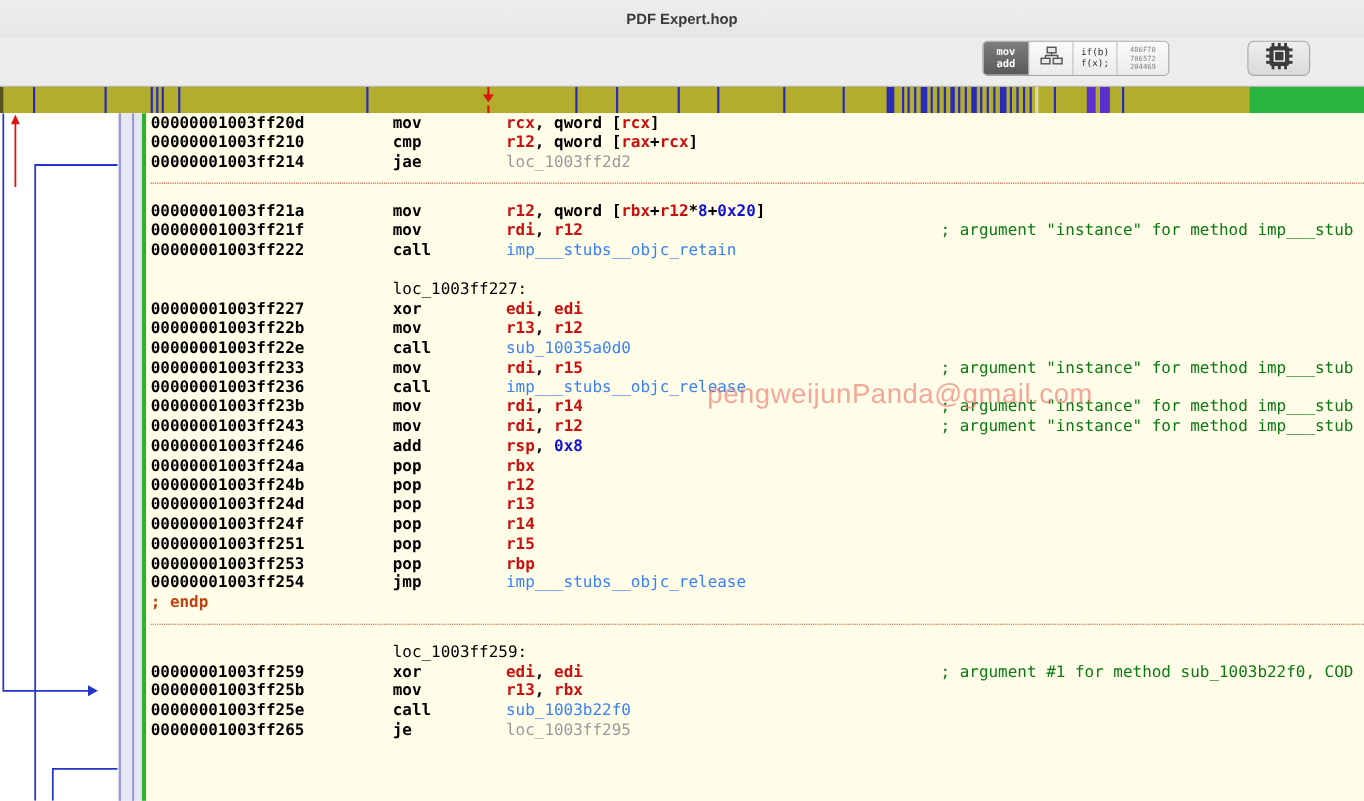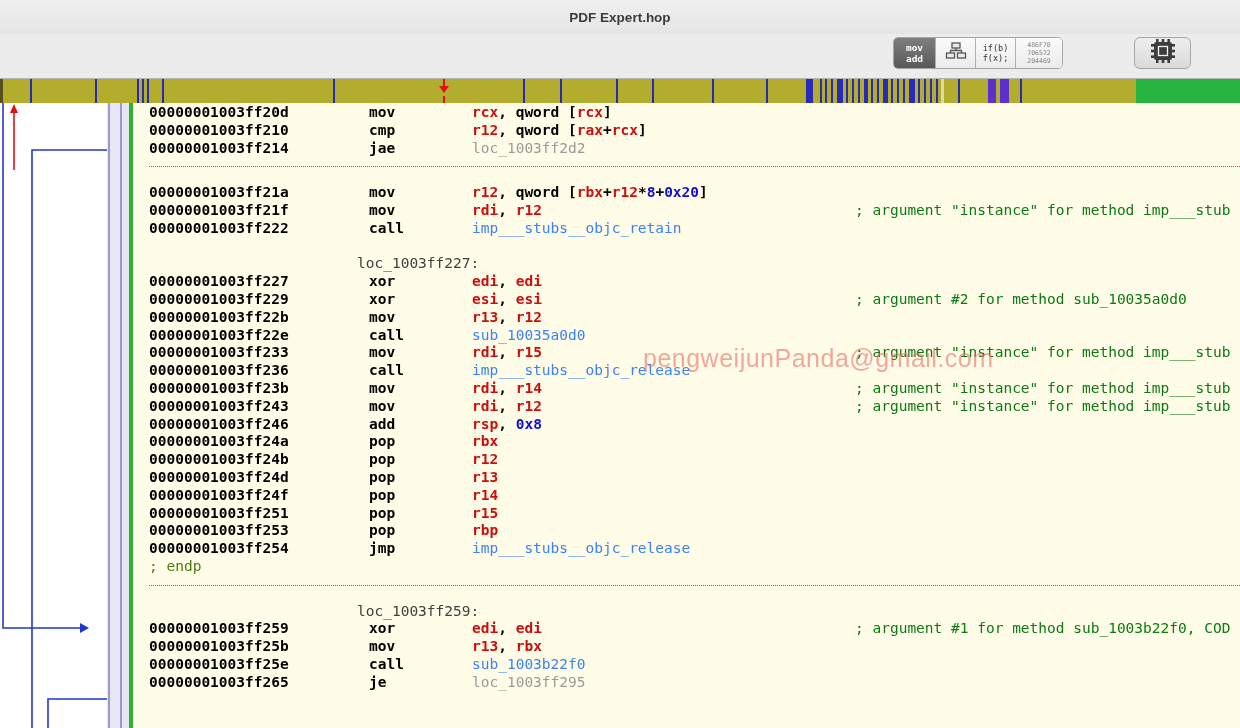--- a/index.html
+++ b/index.html
@@ -32,32 +32,32 @@
   
   #content{position:absolute;left:0;top:103px;width:1240px;height:625px;background:#fffce8}
   #flow-panel{position:absolute;left:0;top:0;width:133px;height:625px;background:#ffffff}
   #lav{position:absolute;left:107px;top:0;width:22px;height:625px;background:#e6e6f5}
   .lavline{position:absolute;top:0;width:2px;height:625px;background:#9a9ad0}
   #lavline1{left:108px}#lavline2{left:120px}
   #greenline{position:absolute;left:129px;top:0;width:4px;height:625px;background:#2db22d}
 
   #code{position:absolute;left:133px;top:0;width:1107px;height:625px;background:#fffce8;overflow:hidden}
   #code-rows{position:absolute;left:0;top:1px;width:1107px}
-  .row{position:relative;height:17.8px;line-height:17.8px;white-space:pre;font-family:"DejaVu Sans Mono",monospace;font-size:14.5px;padding-left:16px;color:#000}
+  .row{position:relative;height:17.8px;line-height:17.8px;white-space:pre;font-family:"DejaVu Sans Mono",monospace;font-size:14.5px;padding-left:4px;color:#000}
   .addr{display:inline-block;width:220px;font-weight:bold;color:#000}
   .mn{display:inline-block;width:103px;font-weight:bold;color:#000}
   .tok{font-weight:bold}
   .tok.p{color:#000}
   .tok.reg{color:#c90f0f}
   .tok.num{color:#1010d0}
   .tok.call{color:#3b82f6;font-weight:normal}
   .tok.loc{color:#9a9a9a;font-weight:normal}
   .comment{position:absolute;left:722px;top:0;color:#0c7a14;font-weight:normal}
-  .row-label{padding-left:224px;color:#404040;font-weight:normal}
-  .row-endp{color:#4d7c0f;font-weight:normal}
+  .row-label{padding-left:224px;color:#000000;font-weight:normal}
+  .row-endp{color:#c2410c;font-weight:bold}
   .row.sep .sepline{margin-top:9px;border-top:1px dotted #c05030;height:0}
   .selected{background:#a7b7ec}
   .selected .addr-text{background:#c2cb3c}
 
   #watermark{position:absolute;left:510px;top:241px;font-size:25px;color:rgba(234,114,104,0.62);font-family:"Liberation Sans",sans-serif;letter-spacing:.5px;z-index:5}
 </style>
 </head>
 <body>
 
 <div id="app">
@@ -189,21 +189,20 @@
           <div class="row row-instr"><span class="addr"><span class="addr-text">00000001003ff20d</span></span><span class="mn">mov</span><span class="ops"><span class="tok reg">rcx</span><span class="tok p">, qword [</span><span class="tok reg">rcx</span><span class="tok p">]</span></span></div>
           <div class="row row-instr"><span class="addr"><span class="addr-text">00000001003ff210</span></span><span class="mn">cmp</span><span class="ops"><span class="tok reg">r12</span><span class="tok p">, qword [</span><span class="tok reg">rax</span><span class="tok p">+</span><span class="tok reg">rcx</span><span class="tok p">]</span></span></div>
           <div class="row row-instr"><span class="addr"><span class="addr-text">00000001003ff214</span></span><span class="mn">jae</span><span class="ops"><span class="tok loc">loc_1003ff2d2</span></span></div>
           <div class="row sep"><div class="sepline"></div></div>
           <div class="row row-instr"><span class="addr"><span class="addr-text">00000001003ff21a</span></span><span class="mn">mov</span><span class="ops"><span class="tok reg">r12</span><span class="tok p">, qword [</span><span class="tok reg">rbx</span><span class="tok p">+</span><span class="tok reg">r12</span><span class="tok p">*</span><span class="tok num">8</span><span class="tok p">+</span><span class="tok num">0x20</span><span class="tok p">]</span></span></div>
           <div class="row row-instr"><span class="addr"><span class="addr-text">00000001003ff21f</span></span><span class="mn">mov</span><span class="ops"><span class="tok reg">rdi</span><span class="tok p">, </span><span class="tok reg">r12</span></span><span class="comment">; argument "instance" for method imp___stub</span></div>
           <div class="row row-instr"><span class="addr"><span class="addr-text">00000001003ff222</span></span><span class="mn">call</span><span class="ops"><span class="tok call">imp___stubs__objc_retain</span></span></div>
           <div class="row row-blank"></div>
           <div class="row row-label">loc_1003ff227:</div>
           <div class="row row-instr"><span class="addr"><span class="addr-text">00000001003ff227</span></span><span class="mn">xor</span><span class="ops"><span class="tok reg">edi</span><span class="tok p">, </span><span class="tok reg">edi</span></span></div>
-          <div class="row row-instr"><span class="addr"><span class="addr-text">00000001003ff229</span></span><span class="mn">xor</span><span class="ops"><span class="tok reg">esi</span><span class="tok p">, </span><span class="tok reg">esi</span></span><span class="comment">; argument #2 for method sub_10035a0d0</span></div>
           <div class="row row-instr"><span class="addr"><span class="addr-text">00000001003ff22b</span></span><span class="mn">mov</span><span class="ops"><span class="tok reg">r13</span><span class="tok p">, </span><span class="tok reg">r12</span></span></div>
           <div class="row row-instr"><span class="addr"><span class="addr-text">00000001003ff22e</span></span><span class="mn">call</span><span class="ops"><span class="tok call">sub_10035a0d0</span></span></div>
           <div class="row row-instr"><span class="addr"><span class="addr-text">00000001003ff233</span></span><span class="mn">mov</span><span class="ops"><span class="tok reg">rdi</span><span class="tok p">, </span><span class="tok reg">r15</span></span><span class="comment">; argument "instance" for method imp___stub</span></div>
           <div class="row row-instr"><span class="addr"><span class="addr-text">00000001003ff236</span></span><span class="mn">call</span><span class="ops"><span class="tok call">imp___stubs__objc_release</span></span></div>
           <div class="row row-instr"><span class="addr"><span class="addr-text">00000001003ff23b</span></span><span class="mn">mov</span><span class="ops"><span class="tok reg">rdi</span><span class="tok p">, </span><span class="tok reg">r14</span></span><span class="comment">; argument "instance" for method imp___stub</span></div>
           <div class="row row-instr"><span class="addr"><span class="addr-text">00000001003ff243</span></span><span class="mn">mov</span><span class="ops"><span class="tok reg">rdi</span><span class="tok p">, </span><span class="tok reg">r12</span></span><span class="comment">; argument "instance" for method imp___stub</span></div>
           <div class="row row-instr"><span class="addr"><span class="addr-text">00000001003ff246</span></span><span class="mn">add</span><span class="ops"><span class="tok reg">rsp</span><span class="tok p">, </span><span class="tok num">0x8</span></span></div>
           <div class="row row-instr"><span class="addr"><span class="addr-text">00000001003ff24a</span></span><span class="mn">pop</span><span class="ops"><span class="tok reg">rbx</span></span></div>
           <div class="row row-instr"><span class="addr"><span class="addr-text">00000001003ff24b</span></span><span class="mn">pop</span><span class="ops"><span class="tok reg">r12</span></span></div>
           <div class="row row-instr"><span class="addr"><span class="addr-text">00000001003ff24d</span></span><span class="mn">pop</span><span class="ops"><span class="tok reg">r13</span></span></div>

